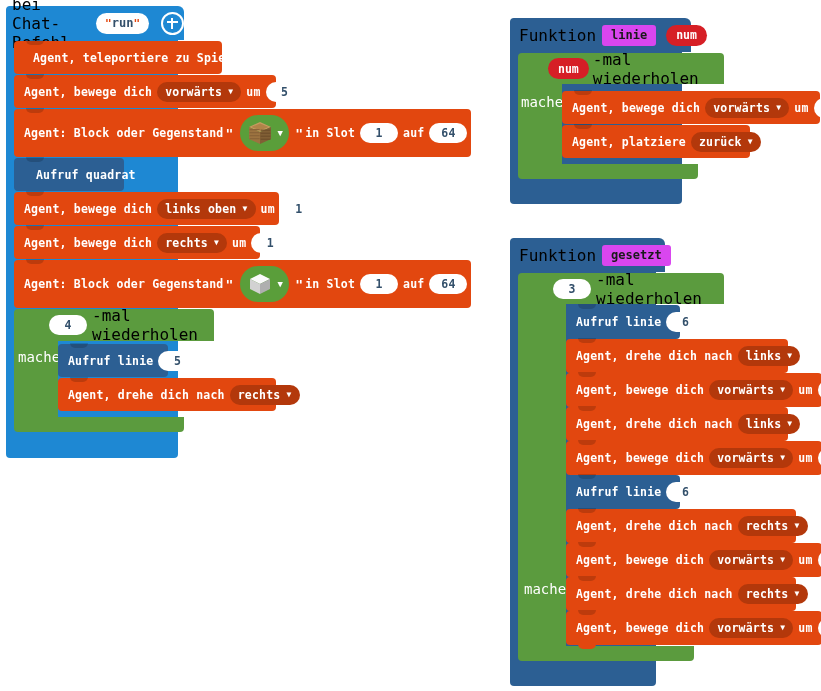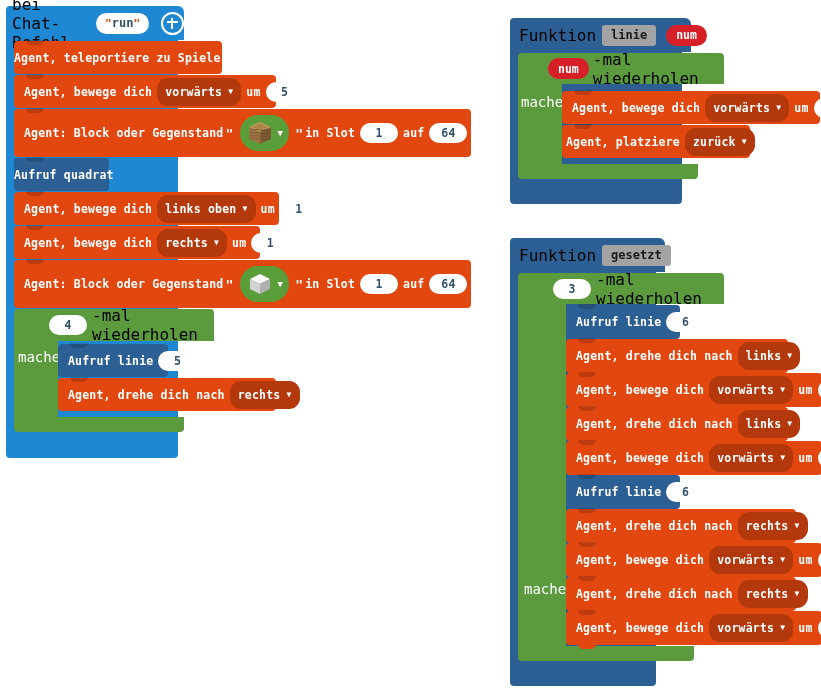--- a/index.html
+++ b/index.html
@@ -43,40 +43,40 @@
 
   .agent   {background:#E2470F;}
   .agent .fld{background:#B3380B;}
   .call    {background:#2C5F93;}
   .hat     {background:#1E88D3;}
   .func    {background:#2C5F93;}
 
   
   .fld{
     display:inline-flex;align-items:center;
-    height:28px;padding:0 8px;margin:0 5px;
+    height:20px;padding:0 8px;margin:0 5px;
     border-radius:11px;color:#fff;font-size:11.5px;font-weight:bold;
   }
   .fld .car{margin-left:6px;font-size:8px;line-height:1;}
   .num{
     display:inline-flex;align-items:center;justify-content:center;
     min-width:24px;height:20px;padding:0 7px;margin:0 5px;
     border-radius:11px;background:#ffffff;color:#33506B;
     font-size:11.5px;font-weight:bold;
   }
   .txtfld{
     display:inline-flex;align-items:center;justify-content:center;
     height:21px;padding:0 9px;margin:0 5px;
     border-radius:11px;background:#ffffff;color:#33506B;
     font-size:12px;font-weight:bold;
   }
   .namefld{
     display:inline-flex;align-items:center;justify-content:center;
     height:21px;padding:0 9px;margin:0 6px;
-    border-radius:3px;background:#a3a3a3;color:#1a1a1a;
+    border-radius:3px;background:#d946ef;color:#1a1a1a;
     font-size:12px;font-weight:bold;
   }
   .argpill{
     display:inline-flex;align-items:center;justify-content:center;
     height:21px;padding:0 10px;margin:0 4px;
     border-radius:11px;background:#D61F26;color:#ffffff;
     font-size:11.5px;font-weight:bold;
   }
   .quote{color:#ffffff;font-weight:bold;font-size:13px;margin:0 2px;}
 
@@ -135,21 +135,21 @@
   <div class="hatbar hat" style="left:6px;top:6px;width:172px;height:34px;padding-left:6px;">
     <span class="t">bei Chat-Befehl</span>
     <span class="txtfld">
       <span style="color:#E2470F;font-size:11px;">"</span>
         <span>run</span>
         <span style="color:#E2470F;font-size:11px;">"</span>
     </span>
     <span class="plus"></span>
   </div>
 
-  <div class="blk agent notch-top" style="left:14px;top:41px;width:208px;height:33px;padding-left:0;">
+  <div class="blk agent notch-top" style="left:14px;top:41px;width:208px;height:33px;padding-left:19px;">
     <span class="t">Agent, teleportiere zu Spieler</span>
   </div>
 
   <div class="blk agent notch-top" style="left:14px;top:75px;width:262px;height:33px;padding-left:10px;">
     <span class="t">Agent, bewege dich</span>
     <span class="fld">
       <span>vorwärts</span>
         <span class="car">▼</span>
     </span>
     <span class="t">um</span>
@@ -183,21 +183,21 @@
       <span class="car">▼</span>
     </span>
     <span class="quote">"</span>
     <span class="t">in Slot</span>
     <span class="num">1</span>
     <span class="t">auf</span>
     <span class="num">64</span>
     <span class="t">gesetzt</span>
   </div>
 
-  <div class="blk call notch-top" style="left:14px;top:158px;width:95px;height:33px;padding-left:0;">
+  <div class="blk call notch-top" style="left:14px;top:158px;width:110px;height:33px;padding-left:22px;">
     <span class="t">Aufruf quadrat</span>
   </div>
 
   <div class="blk agent notch-top" style="left:14px;top:192px;width:265px;height:33px;padding-left:10px;">
     <span class="t">Agent, bewege dich</span>
     <span class="fld">
       <span>links oben</span>
         <span class="car">▼</span>
     </span>
     <span class="t">um</span>
@@ -279,21 +279,21 @@
   <div class="blk agent notch-top" style="left:562px;top:91px;width:258px;height:33px;padding-left:10px;">
     <span class="t">Agent, bewege dich</span>
     <span class="fld">
       <span>vorwärts</span>
         <span class="car">▼</span>
     </span>
     <span class="t">um</span>
     <span class="num">1</span>
   </div>
 
-  <div class="blk agent notch-top" style="left:562px;top:125px;width:188px;height:33px;padding-left:4px;">
+  <div class="blk agent notch-top" style="left:562px;top:125px;width:188px;height:33px;padding-left:10px;">
     <span class="t">Agent, platziere</span>
     <span class="fld">
       <span>zurück</span>
         <span class="car">▼</span>
     </span>
   </div>
 
   <div class="wrapbody func" style="left:510px;top:238px;width:146px;height:448px;"></div>
   <div class="hatbar func" style="left:510px;top:238px;width:146px;height:34px;padding-left:9px;">
     <span class="t">Funktion</span>

